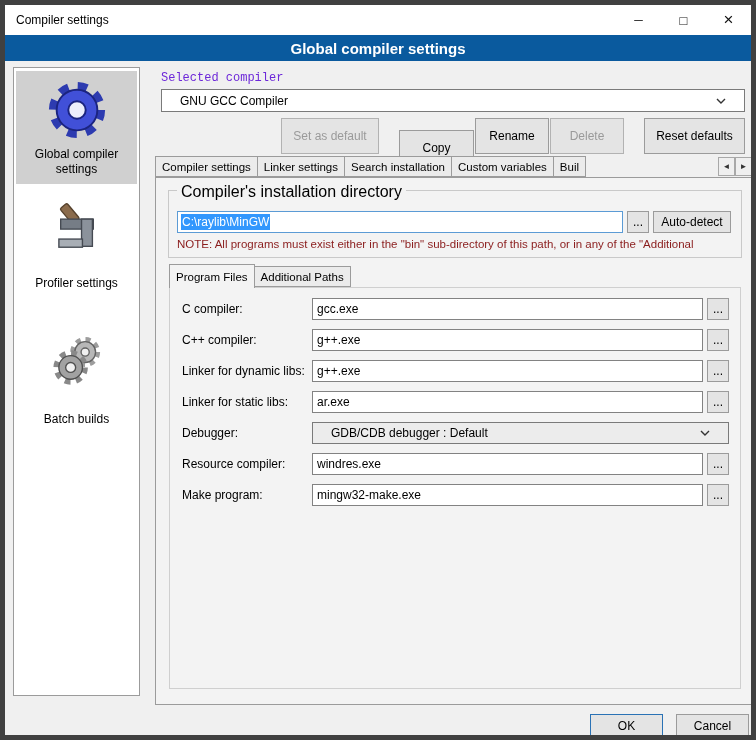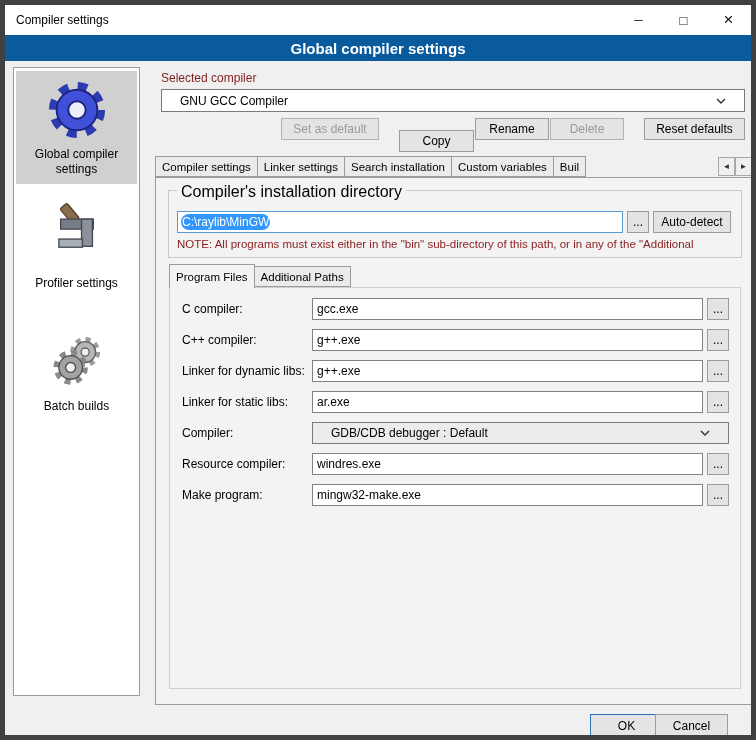--- a/index.html
+++ b/index.html
@@ -25,38 +25,38 @@
   
   .sidebar { position:absolute; left:8px; top:62px; width:127px; height:629px; background:#fff;
              border:1px solid #9b9b9b; display:flex; flex-direction:column; align-items:center;
              padding-top:3px; }
   .side-item { width:121px; display:flex; flex-direction:column; align-items:center;
                text-align:center; padding:8px 2px; }
   .side-item.selected { background:#d0d0d0; }
   .side-label { font-size:12px; color:#000; margin-top:6px; line-height:1.22; }
   .side-item.profiler { margin-top:12px; padding:4px 2px; }
   .profiler .side-label { margin-top:16px;text-align:center; }
-  .side-item.batch { margin-top:30px; }
+  .side-item.batch { margin-top:30px;gap:13px; }
   .batch .side-label { margin-top:8px; }
 
-  .label { font-size:12px; color:#7f1d1d; }
+  .label { font-size:12px; color:#6d28d9;font-family:Liberation Mono, monospace; }
   .lbl-selected-compiler { position:absolute; left:156px; top:66px; }
 
   
   .combo { border:1px solid #7a7a7a; background:#fff; display:flex; align-items:center;
            font-size:12px; padding:0 18px; white-space:nowrap; overflow:hidden; }
   .combo .chev { margin-left:auto; display:flex; align-items:center; padding-left:6px; }
   .compiler-combo { position:absolute; left:156px; top:84px; width:584px; height:23px; }
 
   
   .btn { background:#e4e4e4; border:1px solid #9b9b9b; font-size:12px; color:#000;
          display:flex; align-items:center; justify-content:center; font-family:inherit;
          cursor:default; }
   .btn.disabled { color:#9a9a9a; border-color:#b2b2b2; }
-  .row-btn { position:absolute; top:113px; height:22px; }
+  .row-btn { position:absolute; top:113px; height:36px; }
   #btn-setdefault { left:276px; width:98px; }
   #btn-copy { left:394px; width:75px;margin-top:12px; }
   #btn-rename { left:470px; width:74px; }
   #btn-delete { left:545px; width:74px; }
   #btn-reset { left:639px; width:101px; }
 
   
   .tabpanel { position:absolute; left:150px; top:172px; width:598px; height:528px;
               background:#f3f3f3; border:1px solid #9b9b9b; }
   .tabstrip { position:absolute; left:150px; top:149px; width:562px; height:24px;
@@ -73,42 +73,42 @@
   #arrow-right { left:730px; }
 
   
   .groupbox { position:absolute; left:12px; top:12px; width:574px; height:68px;
               border:1px solid #c9c9c9; }
   .groupbox-legend { position:absolute; top:-8px; left:8px; background:#f3f3f3; padding:0 4px;
                      font-size:16px; }
   .dir-row { position:absolute; left:8px; top:20px; display:flex; gap:4px; align-items:center; }
   .dir-input { width:446px; height:22px; border:1px solid #5b9bd5; background:#fff;
                display:flex; align-items:center; padding:0 3px; font-size:12px; }
-  .dir-input .sel { background:#3297fd; color:#fff; padding:1px 1px;border-radius:8px; }
+  .dir-input .sel { background:#3297fd; color:#fff; padding:1px 1px; }
   .browse-btn { width:22px; height:22px; }
   .autodetect-btn { width:78px; height:22px; }
   .note { position:absolute; left:8px; top:47px; right:3px; font-size:11.5px; color:#8a1c1c;
           white-space:nowrap; overflow:hidden; }
 
   
   .subtabstrip { position:absolute; left:13px; top:86px; height:24px; display:flex;
                  align-items:flex-end; z-index:2; }
   .subpanel { position:absolute; left:13px; top:109px; width:572px; height:402px;
               border:1px solid #cfcfcf; background:#f3f3f3; padding-top:10px; }
   .field-row { display:flex; align-items:center; height:22px; margin:0 8px 9px 12px; }
   .field-label { width:130px; font-size:12px; }
   .field-input { width:391px; height:22px; border:1px solid #828282; background:#fff;
                  font-size:12px; padding:0 4px; font-family:inherit; color:#000; }
   .field-browse { width:22px; height:22px; margin-left:4px; }
   .field-combo { width:417px; height:22px; background:#ececec; }
 
   
   .ok-btn { position:absolute; left:585px; top:709px; width:73px; height:23px;
             border:1px solid #2a72b5; }
-  .cancel-btn { position:absolute; left:650px; top:709px; width:73px; height:23px; }
+  .cancel-btn { position:absolute; left:671px; top:709px; width:73px; height:23px; }
 </style>
 </head>
 <body>
 
 <div class="window">
 
   <div class="titlebar">
     <span class="title-text">Compiler settings</span>
     <div class="caption">
       <div class="cap-btn">
@@ -205,21 +205,21 @@
         <span class="field-label">Linker for dynamic libs:</span>
         <input class="field-input" value="g++.exe" style="">
         <button class="btn field-browse">...</button>
       </div>
       <div class="field-row">
         <span class="field-label">Linker for static libs:</span>
         <input class="field-input" value="ar.exe" style="">
         <button class="btn field-browse">...</button>
       </div>
       <div class="field-row">
-        <span class="field-label">Compiler:</span>
+        <span class="field-label">Debugger:</span>
         <div class="combo field-combo">
           <span>GDB/CDB debugger : Default</span>
           <span class="chev">
             <svg width="10" height="6" viewBox="0 0 10 6">
                 <path d="M1 1 L5 5 L9 1" fill="none" stroke="#333" stroke-width="1.4"></path>
               </svg>
           </span>
         </div>
       </div>
       <div class="field-row">

